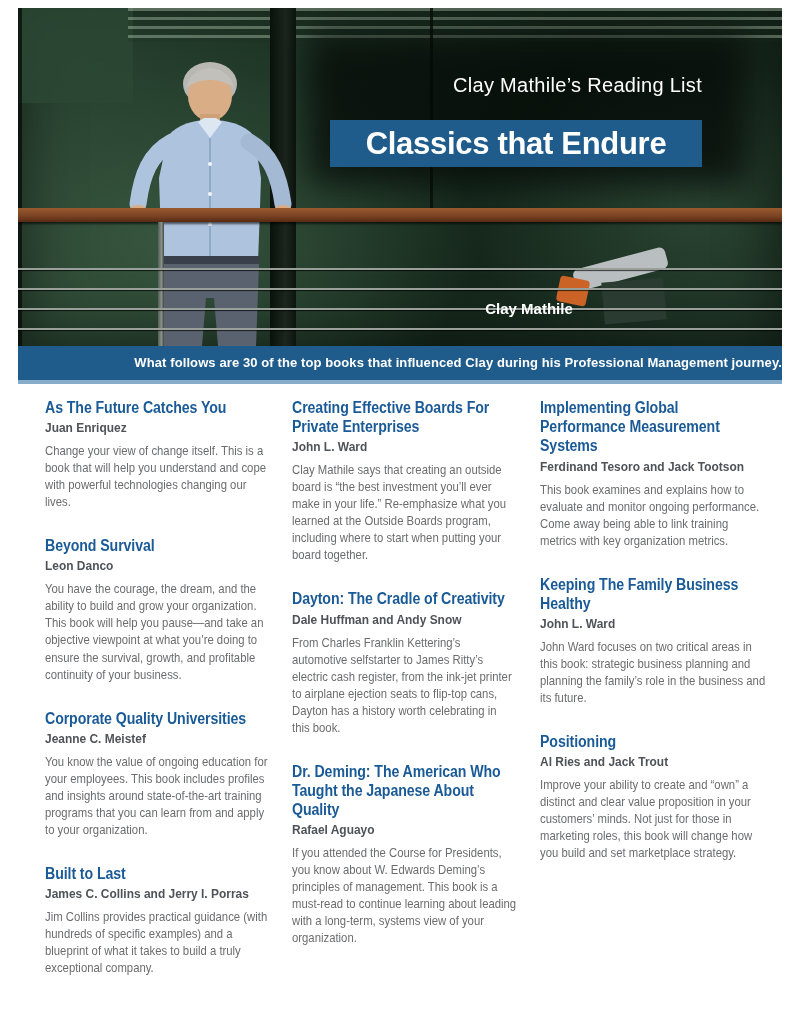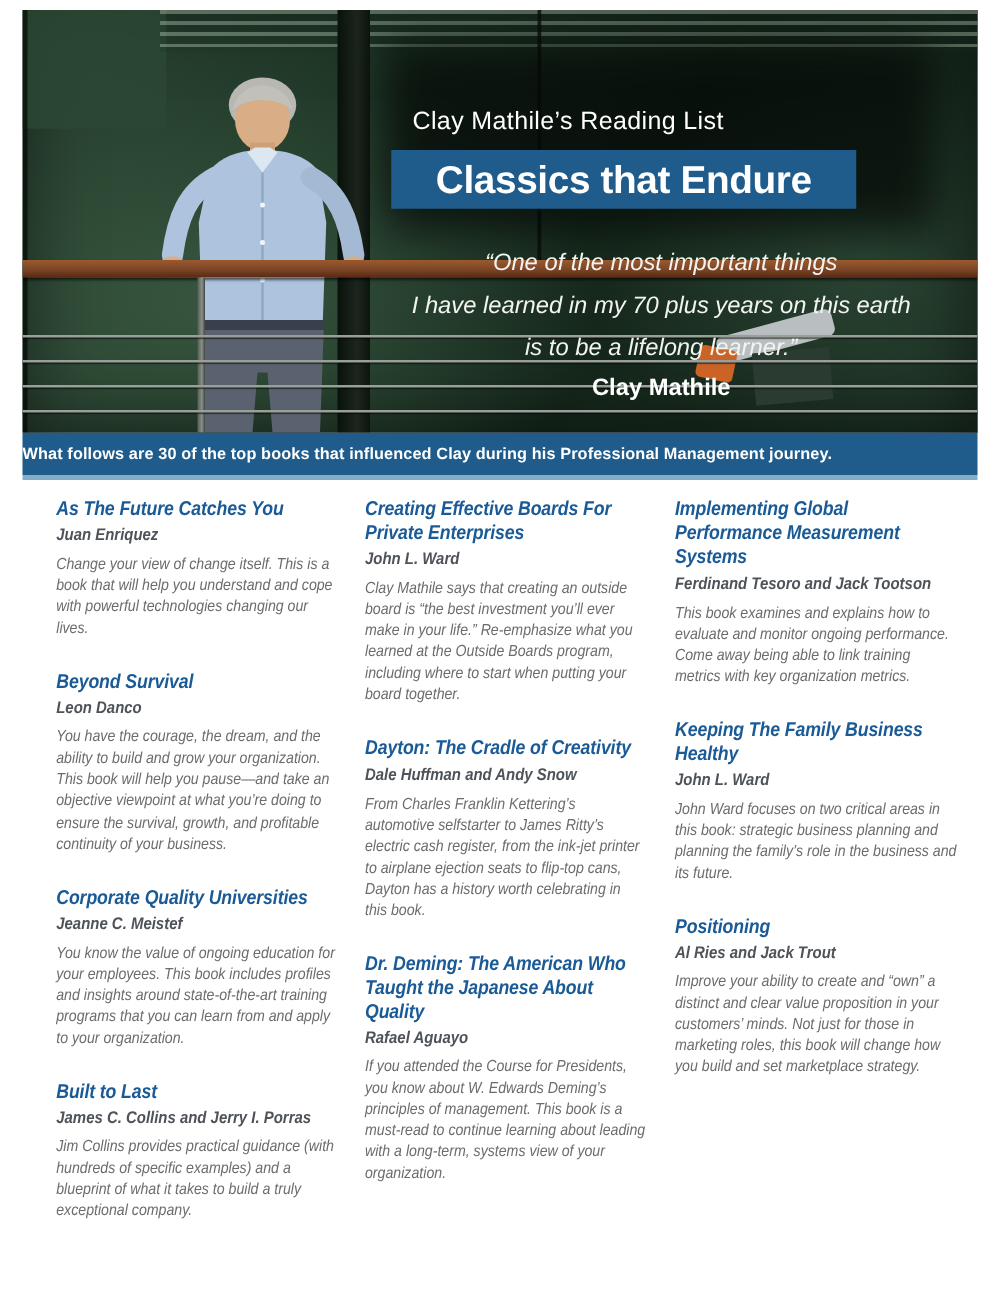--- a/index.html
+++ b/index.html
@@ -34,37 +34,37 @@
     transform:rotate(-5deg); }
   .furn-orange { position:absolute; left:540px; top:270px; width:30px; height:26px; background:#cc6326;
     border-radius:4px; transform:rotate(12deg); }
 
   .railing { position:absolute; left:0; top:200px; width:100%; height:14px;
     background:linear-gradient(180deg,#9a5a2e 0%, #7c4426 55%, #572a12 100%); box-shadow:0 2px 2px rgba(0,0,0,0.6); }
   .post { position:absolute; left:140px; top:214px; width:6px; height:124px;
     background:linear-gradient(90deg,#565c56,#8a908a 60%,#3e443e); }
   .cable { position:absolute; left:0; width:100%; height:2px; background:#99a099; box-shadow:0 1px 1px rgba(0,0,0,0.7); }
 
-  .reading-title { position:absolute; left:312px; top:78px; width:372px; text-align:left;
+  .reading-title { position:absolute; left:312px; top:66px; width:372px; text-align:right;
     color:#ffffff; font-size:20px; font-weight:400; letter-spacing:0.3px; }
-  .classics-banner { position:absolute; left:295px; top:112px; width:372px; height:47px; line-height:47px;
+  .classics-banner { position:absolute; left:312px; top:112px; width:372px; height:47px; line-height:47px;
     text-align:center; color:#ffffff; font-size:31px; font-weight:bold; letter-spacing:-0.3px; }
   .quote { position:absolute; left:276px; top:186px; width:470px; text-align:center;
     color:#f2f4f1; font-size:19px; font-style:italic; line-height:34px; }
   .quote-attrib { position:absolute; left:276px; top:292px; width:470px; text-align:center;
-    color:#ffffff; font-size:19px; font-weight:bold; }
+    color:#ffffff; font-size:15px; font-weight:bold; }
 
-  .hero-strip { height:34px; line-height:34px; text-align:left; color:#ffffff;
+  .hero-strip { height:34px; line-height:34px; text-align:right; color:#ffffff;
     font-size:13px; font-weight:bold; letter-spacing:0.1px; }
   .hero-underline { height:4px; }
 
   
   .content { position:absolute; left:45px; top:398px; width:720px; display:flex; gap:22px; }
   .col { flex:1; min-width:0; }
-  .book { margin-bottom:26px;font-style:italic; }
+  .book { margin-bottom:26px; }
   .book-title { margin:0 0 3px; font-size:16px; font-weight:bold; line-height:1.2; letter-spacing:-0.1px;
     width:113%; transform:scaleX(0.885); transform-origin:left top; }
   .book-author { margin:0 0 7px; font-size:13.5px; font-weight:bold; color:#4e5359;
     width:113%; transform:scaleX(0.885); transform-origin:left top; }
   .book-desc { margin:0; font-size:12.8px; line-height:1.33; color:#6b6c6e;
     width:113%; transform:scaleX(0.885); transform-origin:left top; }
 </style>
 </head>
 <body>
 
@@ -104,25 +104,20 @@
 
       <div class="railing"></div>
       <div class="post"></div>
       <div class="cable" style="top:260px"></div>
       <div class="cable" style="top:280px"></div>
       <div class="cable" style="top:300px"></div>
       <div class="cable" style="top:320px"></div>
 
       <div class="reading-title">Clay Mathile’s Reading List</div>
       <div class="classics-banner" style="background:#1f5c8c">Classics that Endure</div>
-      <div class="quote">
-        <div>“One of the most important things</div>
-        <div>I have learned in my 70 plus years on this earth</div>
-        <div>is to be a lifelong learner.”</div>
-      </div>
       <div class="quote-attrib">Clay Mathile</div>
     </div>
 
     <div class="hero-strip" style="background:#1f5c8c">What follows are 30 of the top books that influenced Clay during his Professional Management journey.</div>
     <div class="hero-underline" style="background:#85adc9"></div>
   </div>
 
   <div class="content">
 
     <div class="col">

